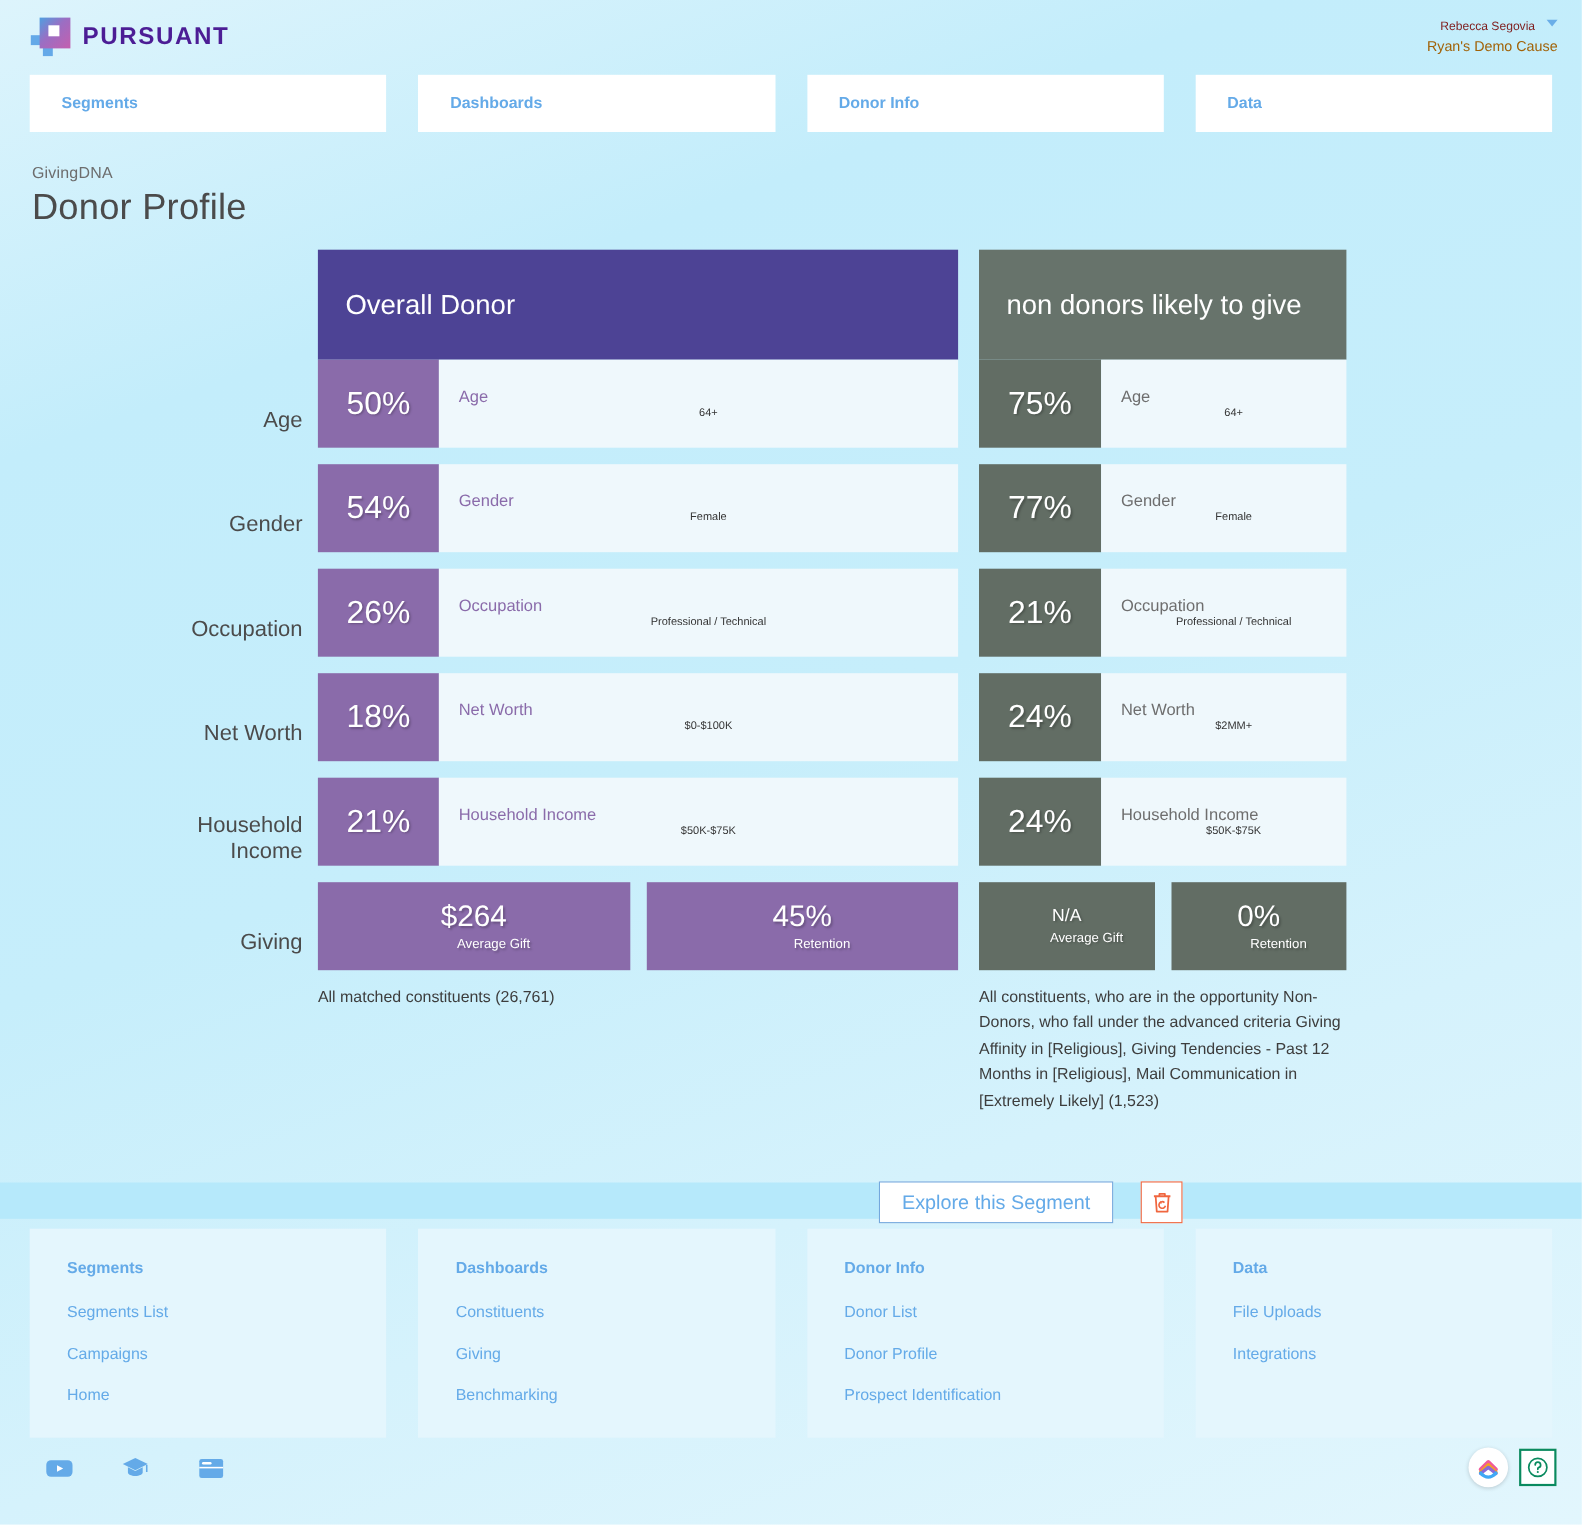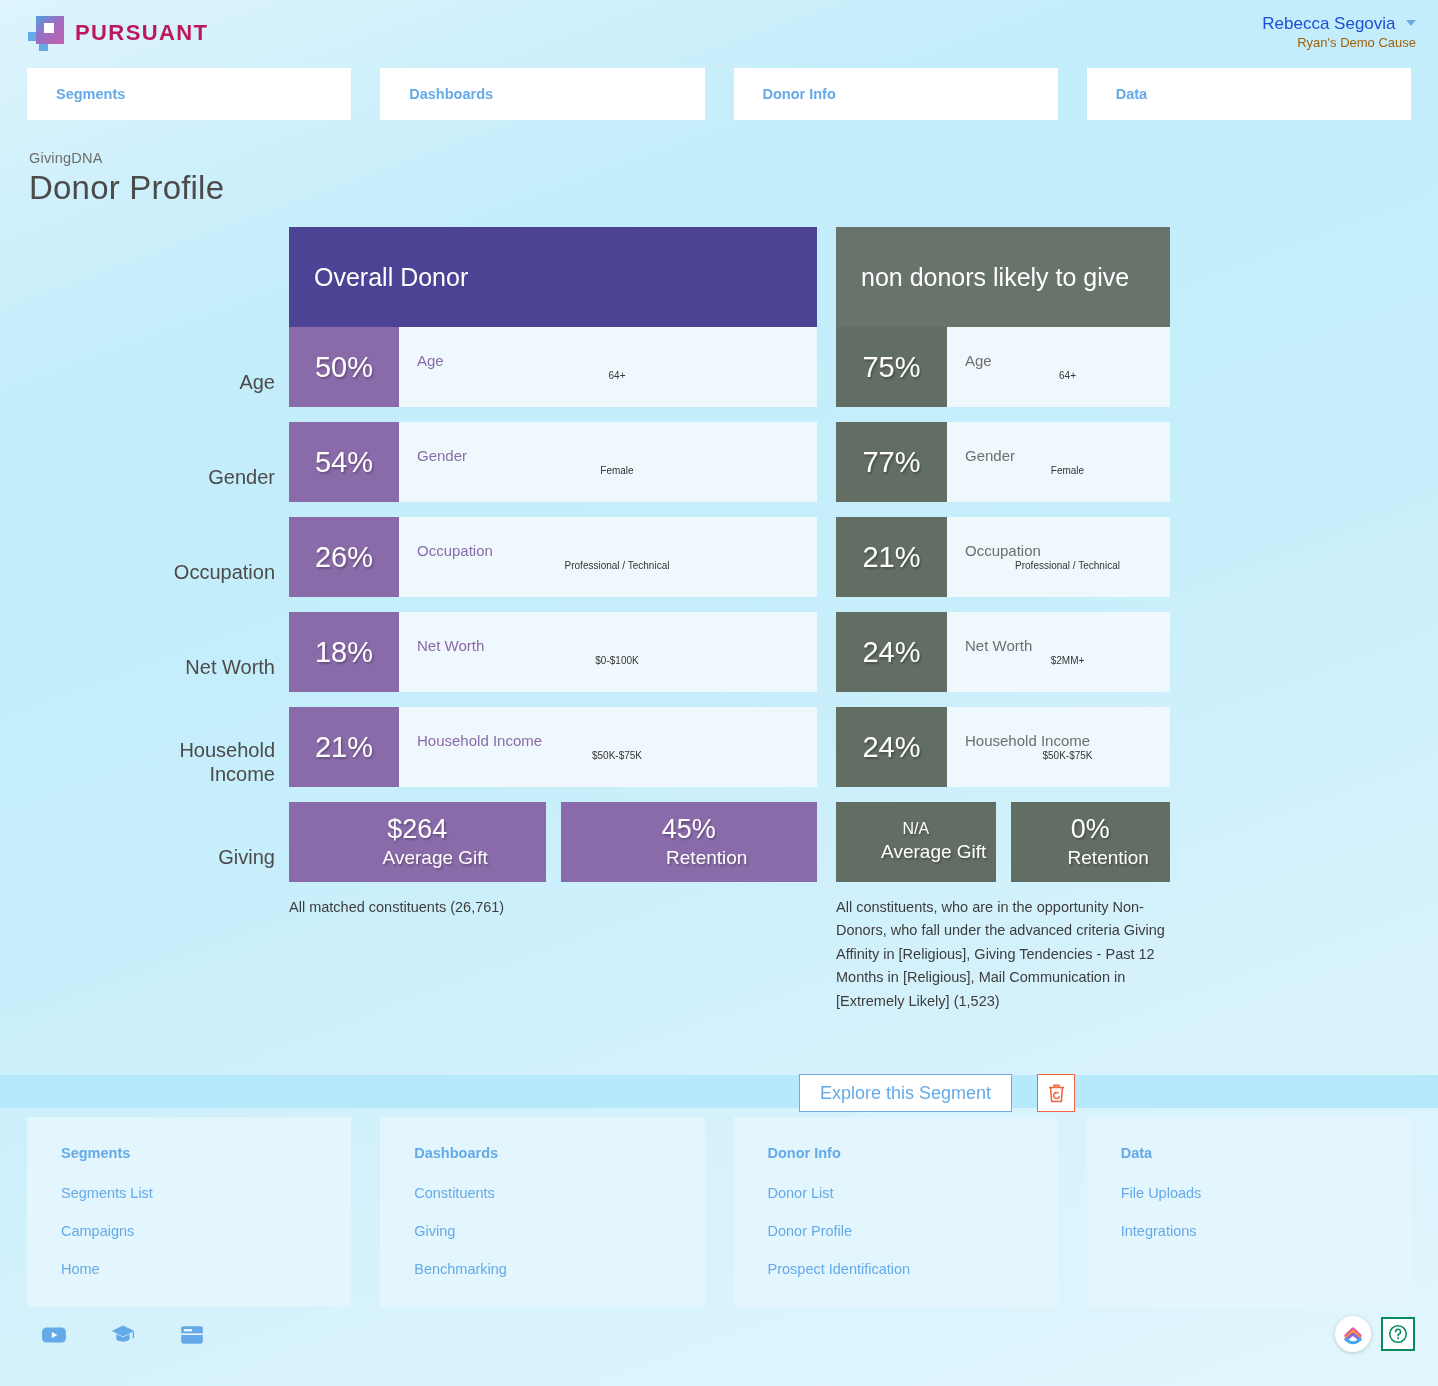--- a/index.html
+++ b/index.html
@@ -39,27 +39,27 @@
   }
   .brand-mark .vbar {
     position: absolute; left: 13px; top: 13px; width: 9px; height: 24px;
     background: #64a9e8;
   }
   .brand-mark .hbar {
     position: absolute; left: 2px; top: 18px; width: 22px; height: 9px;
     background: #64a9e8;
   }
   .brand-name {
-    font-size: 22px; font-weight: 700; letter-spacing: 1.4px; color: #be185d;
+    font-size: 22px; font-weight: 700; letter-spacing: 1.4px; color: #4c1d95;
   }
 
   .userbox {
     position: absolute; right: 22px; top: 13px; text-align: right; line-height: 1.25;
   }
-  .username { font-size: 17px; color: #1d4ed8; display: inline-block; }
+  .username { font-size: 11px; color: #7f1d1d; display: inline-block; }
   .caret-dn {
     display: inline-block; margin-left: 6px;
     border-left: 5px solid transparent; border-right: 5px solid transparent;
     border-top: 6px solid #6aaee8; vertical-align: 3px;
   }
   .usersub { font-size: 13px; color: #a16207; margin-top: 1px; }
 
   
   .navtabs {
     display: flex; gap: 29px; padding: 0 27px; margin-top: 2px;
@@ -76,21 +76,21 @@
   .pagetitle {
     font-size: 33px; color: #4b4b4b; font-weight: 400; margin-top: 3px;
     letter-spacing: .2px;
   }
 
   
   .profile {
     position: relative; margin-top: 20px; padding-left: 289px;
     display: flex; gap: 19px; align-items: flex-start;
   }
-  .col { width: 528px; }
+  .col { width: 582px; }
   .col.right { width: 334px; }
 
   .colhead {
     height: 100px; display: flex; align-items: center;
     padding: 0 25px; color: #ffffff; font-size: 25px; line-height: 1.22;
   }
   .colhead.purple { background: #4d4395; }
   .colhead.olive  { background: #67736b; }
 
   .rowlabels {
@@ -128,21 +128,21 @@
   .givingrow { height: 80px; display: flex; gap: 15px; }
   .gtile {
     flex: 1; display: flex; flex-direction: column;
     align-items: center; justify-content: center; color: #ffffff;
     text-shadow: 1.5px 1.5px 2px rgba(0,0,0,.25);
   }
   .gtile.purple { background: #8a6baa; }
   .gtile.olive  { background: #626d64; }
   .gbig { font-size: 27px; line-height: 1.05; }
   .gbig.small { font-size: 16px; text-align: right; }
-  .gsub { font-size: 19px; margin-top: 3px; margin-left: 36px; }
+  .gsub { font-size: 12px; margin-top: 3px; margin-left: 36px; }
 
   .footnote {
     margin-top: 14px; font-size: 14.5px; color: #3d3d3d; line-height: 1.62;
   }
 
   
   .actionbar {
     position: absolute; left: 0; top: 1075px; width: 1438px; height: 33px;
     background: #b6e9fb;
   }

